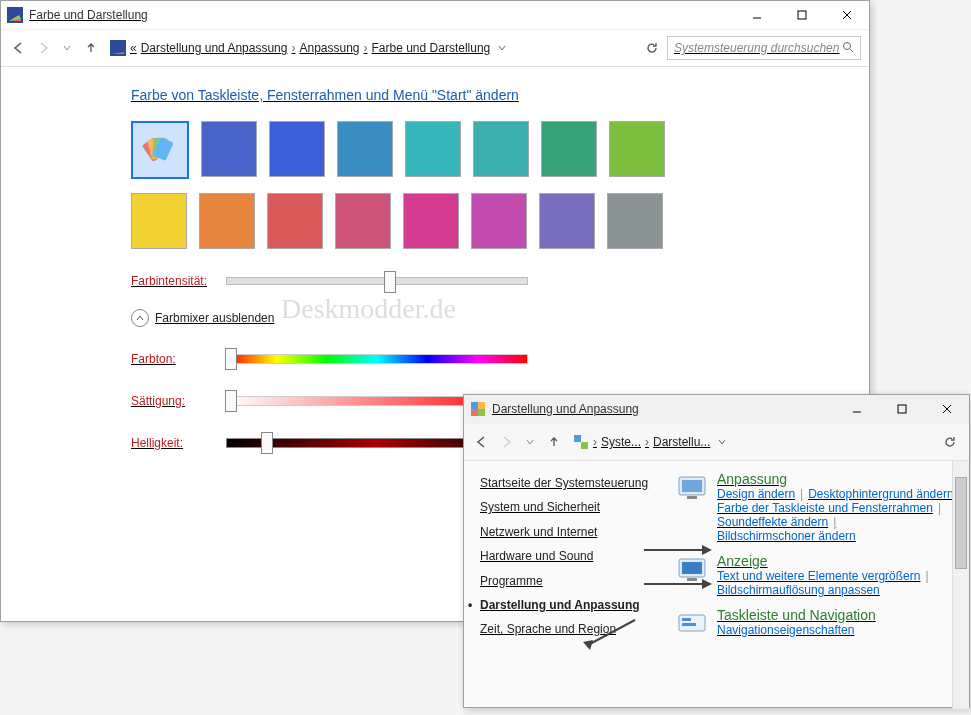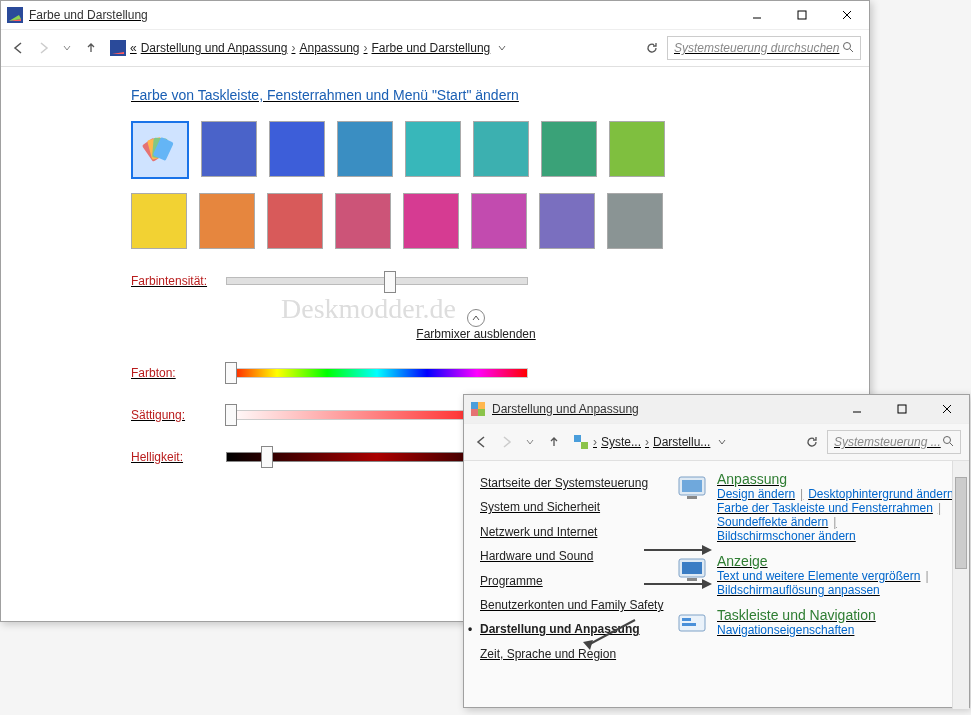--- a/index.html
+++ b/index.html
@@ -187,24 +187,24 @@
     position:absolute;
     top:-7px;
     width: 10px;
     height: 20px;
     background:#fafafa;
     border:1px solid #888;
   }
   .mixer-toggle {
     display:flex;
     align-items:center;
+    gap:6px;
     margin-top:18px;
     color:#222;
     cursor:pointer;
-    flex-direction:column;
   }
   .mixer-toggle .chev {
     width:16px;
     height:16px;
     border:1px solid #888;
     border-radius:50%;
     display:flex;
     align-items:center;
     justify-content:center;
     font-size:10px;
@@ -553,37 +553,29 @@
             <path d="M2 3 L5 7 L8 3" fill="none" stroke="#666"></path>
           </svg>
         </div>
     </div>
     <div class="refresh-btn">
         <svg width="14" height="14">
           <path d="M11 7a4 4 0 1 1-2-3.4" fill="none" stroke="#555" stroke-width="1.3"></path>
           <path d="M11 2v3h-3" fill="none" stroke="#555" stroke-width="1.3"></path>
         </svg>
       </div>
-    <div class="searchbox" style="width:120px">
-      <span>Systemsteuerung ...</span>
-      <span class="mag"><svg width="12" height="12">
-            <circle cx="5" cy="5" r="3.5" fill="none" stroke="#666"></circle>
-            <line x1="8" y1="8" x2="11" y2="11" stroke="#666"></line>
-          </svg></span>
-    </div>
   </div>
 
   <div class="sub-content">
     <div class="sub-left" id="subLeft">
         <div class="item">Startseite der Systemsteuerung</div>
         <div class="item">System und Sicherheit</div>
         <div class="item">Netzwerk und Internet</div>
         <div class="item">Hardware und Sound</div>
         <div class="item">Programme</div>
-        <div class="item">Benutzerkonten und Family Safety</div>
         <div class="item current">Darstellung und Anpassung</div>
         <div class="item">Zeit, Sprache und Region</div>
       </div>
     <div class="sub-right" id="subRight">
       <div class="cat">
           <div class="cat-icon"><svg viewBox="0 0 34 34">
               <rect x="4" y="6" width="26" height="18" rx="2" fill="#dfeaf4" stroke="#7fa2c7"></rect>
               <rect x="7" y="9" width="20" height="12" fill="#6fa8dc"></rect>
               <rect x="12" y="25" width="10" height="3" fill="#888"></rect>
             </svg></div>

